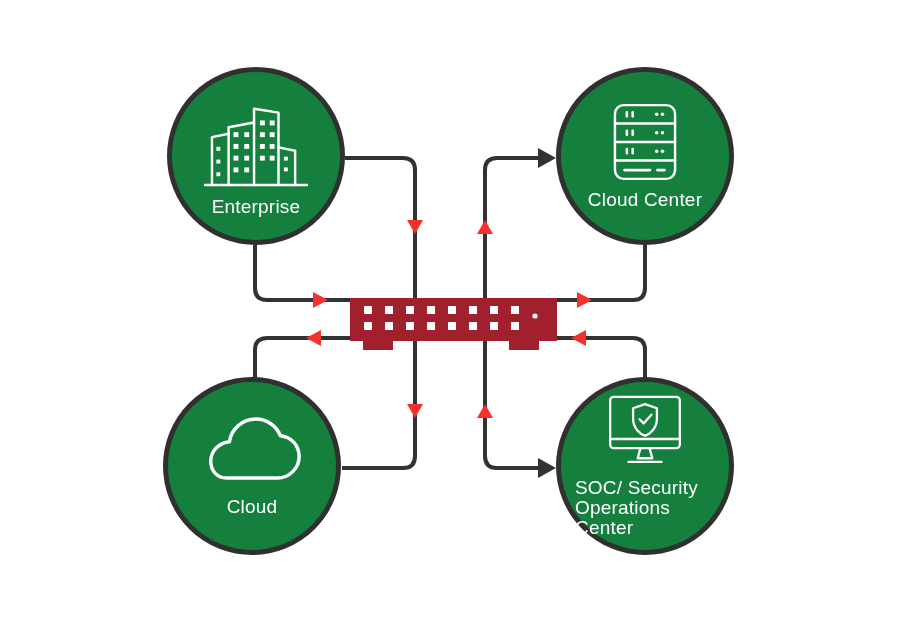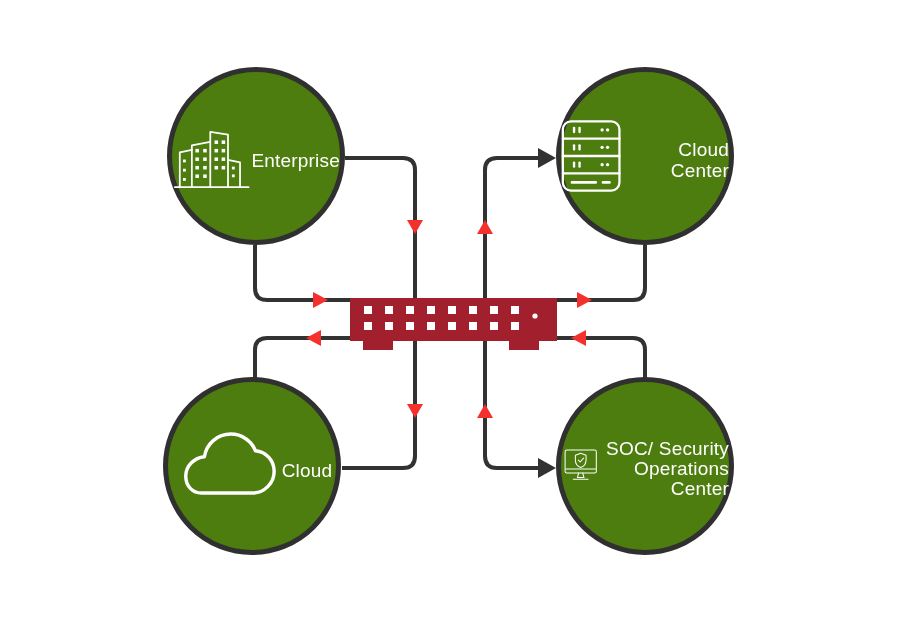--- a/index.html
+++ b/index.html
@@ -3,23 +3,23 @@
 <meta charset="utf-8">
 <style>
   html,body{margin:0;padding:0;background:#ffffff;}
   .canvas{
     position:relative;width:907px;height:634px;background:#ffffff;
     font-family:"Liberation Sans",sans-serif;overflow:hidden;
   }
   .connectors{position:absolute;left:0;top:0;pointer-events:none;}
   .node{
     position:absolute;width:168px;height:168px;border-radius:50%;
-    background:#4d7c0f;border:5px solid #303030;
-    display:flex;flex-direction:row;align-items:center;justify-content:center;
-    text-align:right;box-sizing:content-box;
+    background:#15803d;border:5px solid #303030;
+    display:flex;flex-direction:column;align-items:center;justify-content:center;
+    text-align:left;box-sizing:content-box;
   }
   .node .label{
     color:#ffffff;font-size:19px;line-height:21px;letter-spacing:.2px;margin-top:8px;
   }
   .node--soc .label{max-width:140px;line-height:20px;margin-top:6px;}
   .node svg{display:block;}
   .switch{position:absolute;left:349px;top:296px;}
 </style>
 </head>
 <body>

